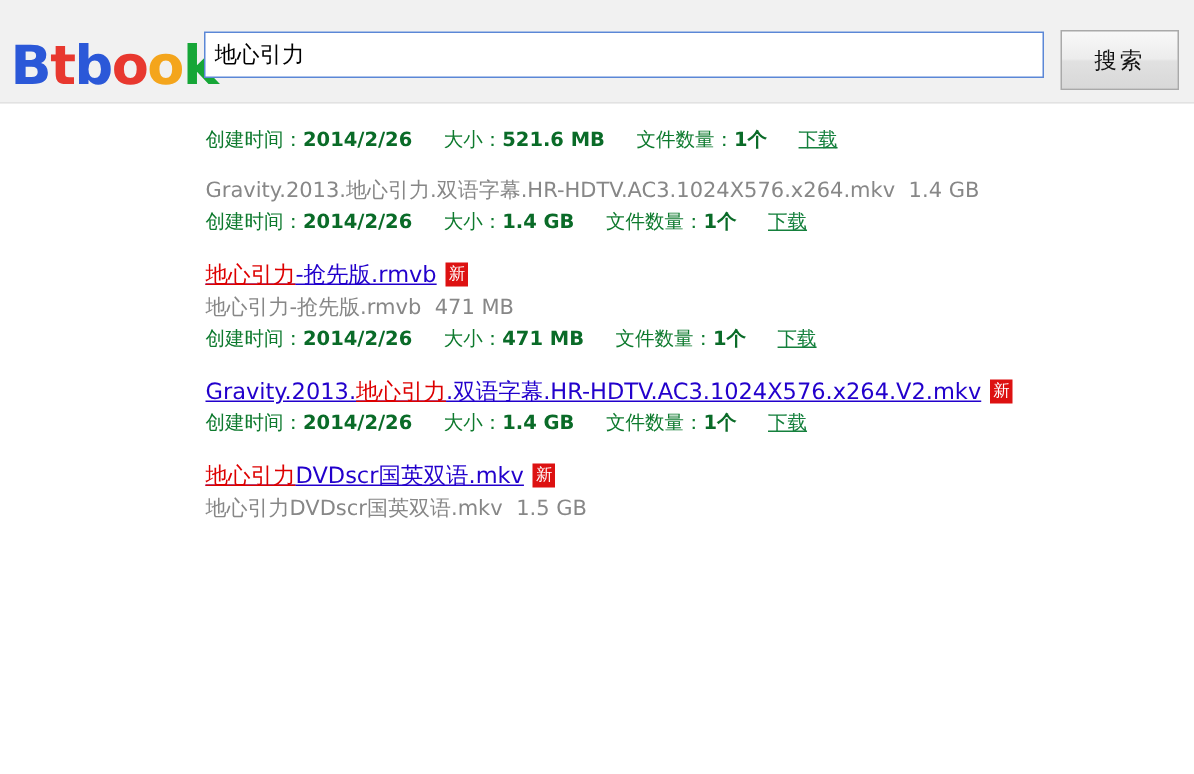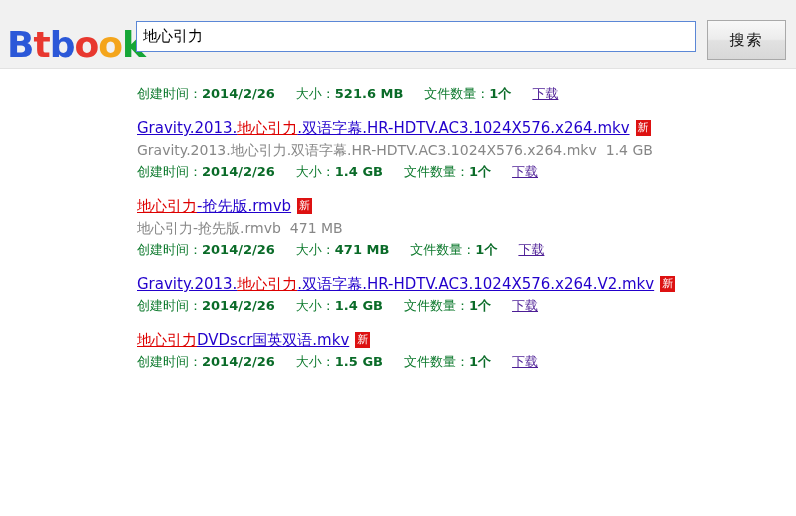--- a/index.html
+++ b/index.html
@@ -129,50 +129,49 @@
     white-space: nowrap;
   }
   .result-meta .mlabel { color: #0e7a2e; }
   .result-meta .mval {
     color: #0a6b28;
     font-weight: bold;
     font-family: "DejaVu Sans", "Liberation Sans", sans-serif;
   }
   .result-meta .mgroup { margin-right: 21px; text-align: right; }
   .result-meta .dl {
-    color: #4c1d95;
+    color: #15803d;
     text-decoration: underline;
     cursor: pointer;
     margin-top: 39px;
   }
 </style>
 </head>
 <body>
 
 <div class="header">
   <div class="logo" id="logo"><span style="color: rgb(43, 88, 216);">B</span><span style="color: rgb(232, 56, 47);">t</span><span style="color: rgb(43, 88, 216);">b</span><span style="color: rgb(232, 56, 47);">o</span><span style="color: rgb(244, 165, 28);">o</span><span style="color: rgb(22, 166, 55);">k</span></div>
   <input class="search-input" id="search-input" type="text" value="地心引力" style="">
   <button class="search-button">搜索</button>
 </div>
 
 <div class="results" id="results">
     <div class="result">
       <div class="result-meta"><span class="mgroup"><span class="mlabel">创建时间：</span><span class="mval">2014/2/26</span></span><span class="mgroup"><span class="mlabel">大小：</span><span class="mval">521.6 MB</span></span><span class="mgroup"><span class="mlabel">文件数量：</span><span class="mval">1个</span></span><a class="dl">下载</a></div>
     </div>
     <div class="result">
-      <div class="result-title"><a><span>Gravity.2013.</span><span class="kw">地心引力</span><span>.双语字幕.HR-HDTV.AC3.1024X576.x264.mkv</span></a><span class="badge-new">新</span></div>
       <div class="result-desc"><span>Gravity.2013.地心引力.双语字幕.HR-HDTV.AC3.1024X576.x264.mkv</span><span class="dsize">1.4 GB</span></div>
       <div class="result-meta"><span class="mgroup"><span class="mlabel">创建时间：</span><span class="mval">2014/2/26</span></span><span class="mgroup"><span class="mlabel">大小：</span><span class="mval">1.4 GB</span></span><span class="mgroup"><span class="mlabel">文件数量：</span><span class="mval">1个</span></span><a class="dl">下载</a></div>
     </div>
     <div class="result">
       <div class="result-title"><a><span class="kw">地心引力</span><span>-抢先版.rmvb</span></a><span class="badge-new">新</span></div>
       <div class="result-desc"><span>地心引力-抢先版.rmvb</span><span class="dsize">471 MB</span></div>
       <div class="result-meta"><span class="mgroup"><span class="mlabel">创建时间：</span><span class="mval">2014/2/26</span></span><span class="mgroup"><span class="mlabel">大小：</span><span class="mval">471 MB</span></span><span class="mgroup"><span class="mlabel">文件数量：</span><span class="mval">1个</span></span><a class="dl">下载</a></div>
     </div>
     <div class="result">
       <div class="result-title"><a><span>Gravity.2013.</span><span class="kw">地心引力</span><span>.双语字幕.HR-HDTV.AC3.1024X576.x264.V2.mkv</span></a><span class="badge-new">新</span></div>
       <div class="result-meta"><span class="mgroup"><span class="mlabel">创建时间：</span><span class="mval">2014/2/26</span></span><span class="mgroup"><span class="mlabel">大小：</span><span class="mval">1.4 GB</span></span><span class="mgroup"><span class="mlabel">文件数量：</span><span class="mval">1个</span></span><a class="dl">下载</a></div>
     </div>
     <div class="result">
       <div class="result-title"><a><span class="kw">地心引力</span><span>DVDscr国英双语.mkv</span></a><span class="badge-new">新</span></div>
-      <div class="result-meta"><span class="mgroup"><span class="mlabel">创建时间：</span><span class="mval">2014/2/26</span></span><span class="mgroup"><span class="mlabel">大小：</span><span class="mval">1.5 GB</span></span><span class="mgroup"><span class="mlabel">文件数量：</span><span class="mval">1个</span></span><a class="dl">下载</a></div>
+      <div class="result-desc"><span>地心引力DVDscr国英双语.mkv</span><span class="dsize">1.5 GB</span></div>
     </div>
   </div>
 
 </body></html>

